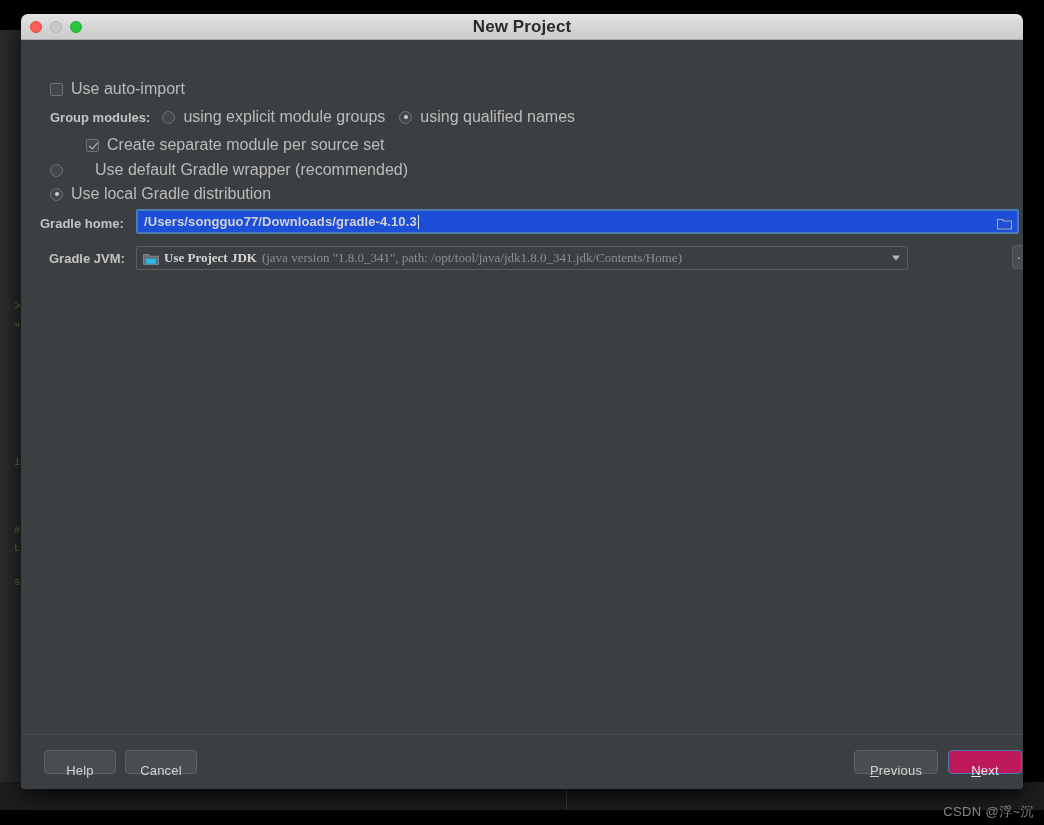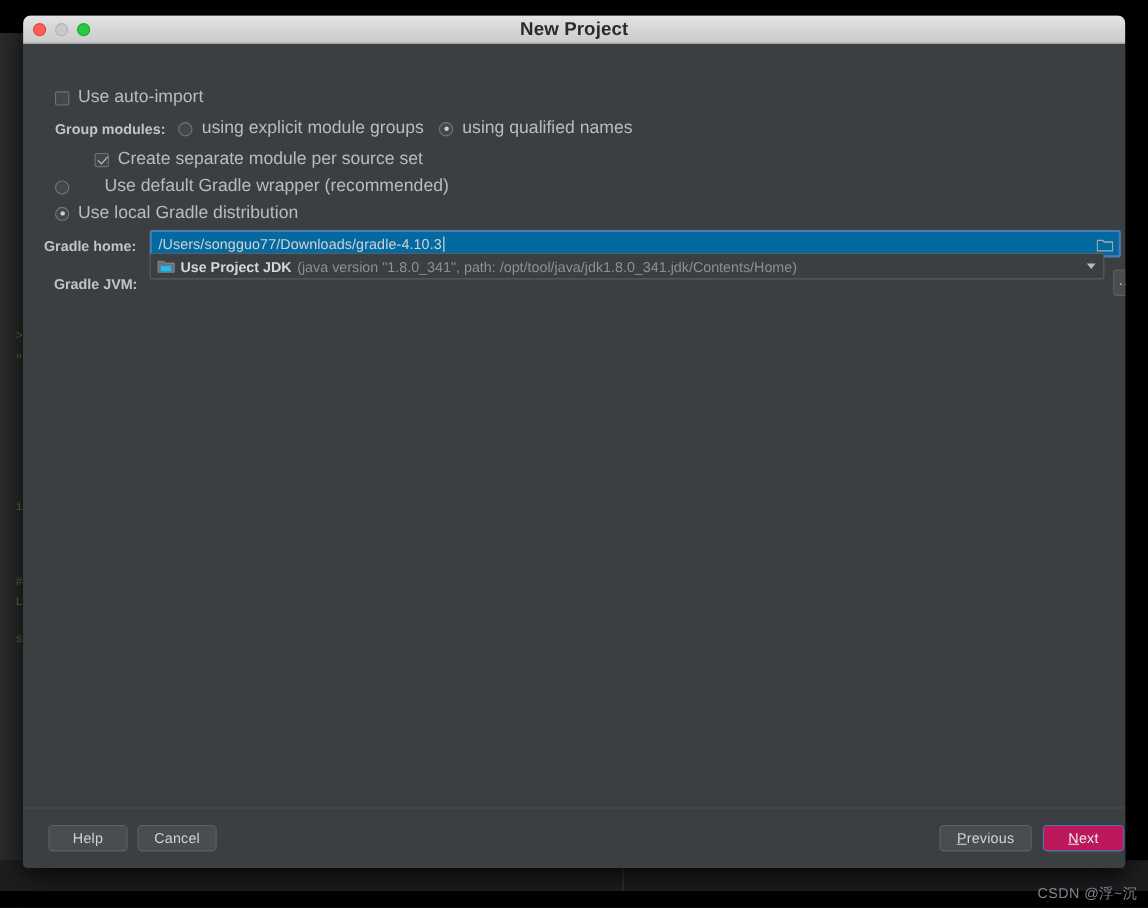--- a/index.html
+++ b/index.html
@@ -181,26 +181,27 @@
     background: #cfcfcf;
   }
 
   .gap-inline { margin-left: 14px; }
 
   
   .textfield {
     position: relative;
     box-sizing: border-box;
     height: 25px;
-    background: #0369a1;
+    background: #1d4ed8;
     border: 2px solid #4c7cb4;
     border-radius: 2px;
     display: flex;
     align-items: center;
     padding: 0 26px 0 6px;
+    font-weight: bold;
   }
   .textfield .value {
     font-size: 13px;
     color: #d2d2d2;
     letter-spacing: .1px;
   }
   .caret {
     display: inline-block;
     width: 1px;
     height: 14px;
@@ -279,21 +280,21 @@
     bottom: 0;
     height: 54px;
     background: #3c3f41;
     border-top: 1px solid #4a4d4f;
   }
   .btn {
     position: absolute;
     box-sizing: border-box;
     height: 24px;
     min-width: 72px;
-    padding: 0 14px;
+    padding: 9px 14px;
     background: #4a4d4f;
     border: 1px solid #5e6264;
     border-radius: 4px;
     color: #d2d2d2;
     font-size: 13px;
     line-height: 22px;
     text-align: center;
     letter-spacing: .2px;
   }
   .btn.primary {
@@ -379,21 +380,21 @@
       <span class="browse-icon">
         <svg viewBox="0 0 15 12" width="15" height="12">
           <path d="M0.5 1.5 L5.5 1.5 L6.8 3 L14.5 3 L14.5 11 L0.5 11 Z" fill="none" stroke="#a8a8a8" stroke-width="1.2"></path>
         </svg>
       </span>
     </div>
 
     <div class="row" style="left:28px; top:211px;">
       <span class="field-label">Gradle JVM:</span>
     </div>
-    <div class="combo" style="position:absolute; left:115px; top:190px; width:868px;">
+    <div class="combo" style="position:absolute; left:115px; top:206px; width:772px;font-family:Liberation Serif, serif;">
       <span class="jdk-icon">
         <svg viewBox="0 0 16 13" width="16" height="13">
           <path d="M0.5 1.5 L6 1.5 L7.2 3.2 L15.5 3.2 L15.5 11.5 L0.5 11.5 Z" fill="#6e7074" stroke="#8a8d90" stroke-width="0.8"></path>
           <rect x="3" y="5.6" width="10" height="5.4" fill="#33b5e5" stroke="#2390bd" stroke-width="0.7"></rect>
         </svg>
       </span>
       <span class="combo-main">Use Project JDK</span>
       <span class="combo-detail">(java version "1.8.0_341", path: /opt/tool/java/jdk1.8.0_341.jdk/Contents/Home)</span>
       <span class="arrow"></span>
     </div>

